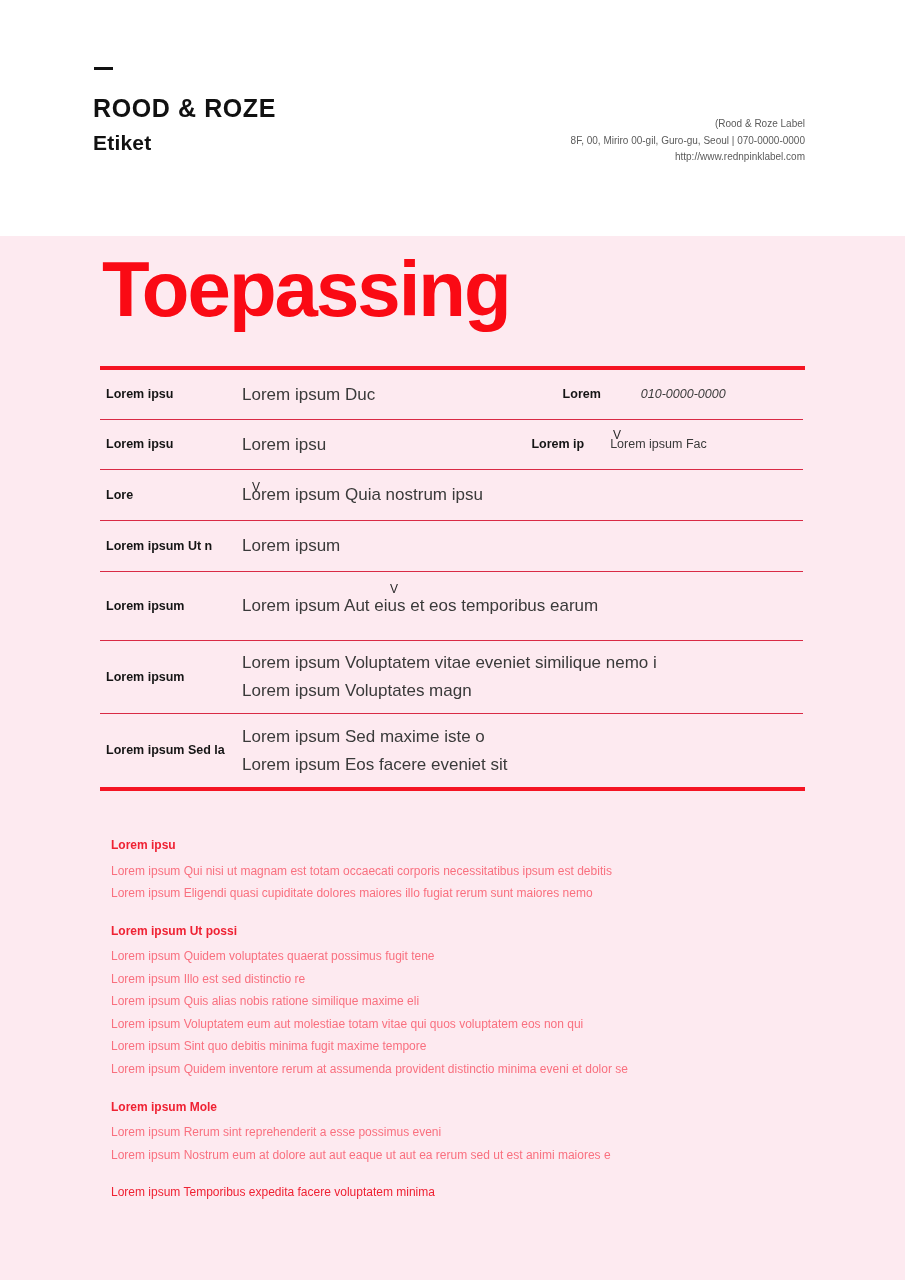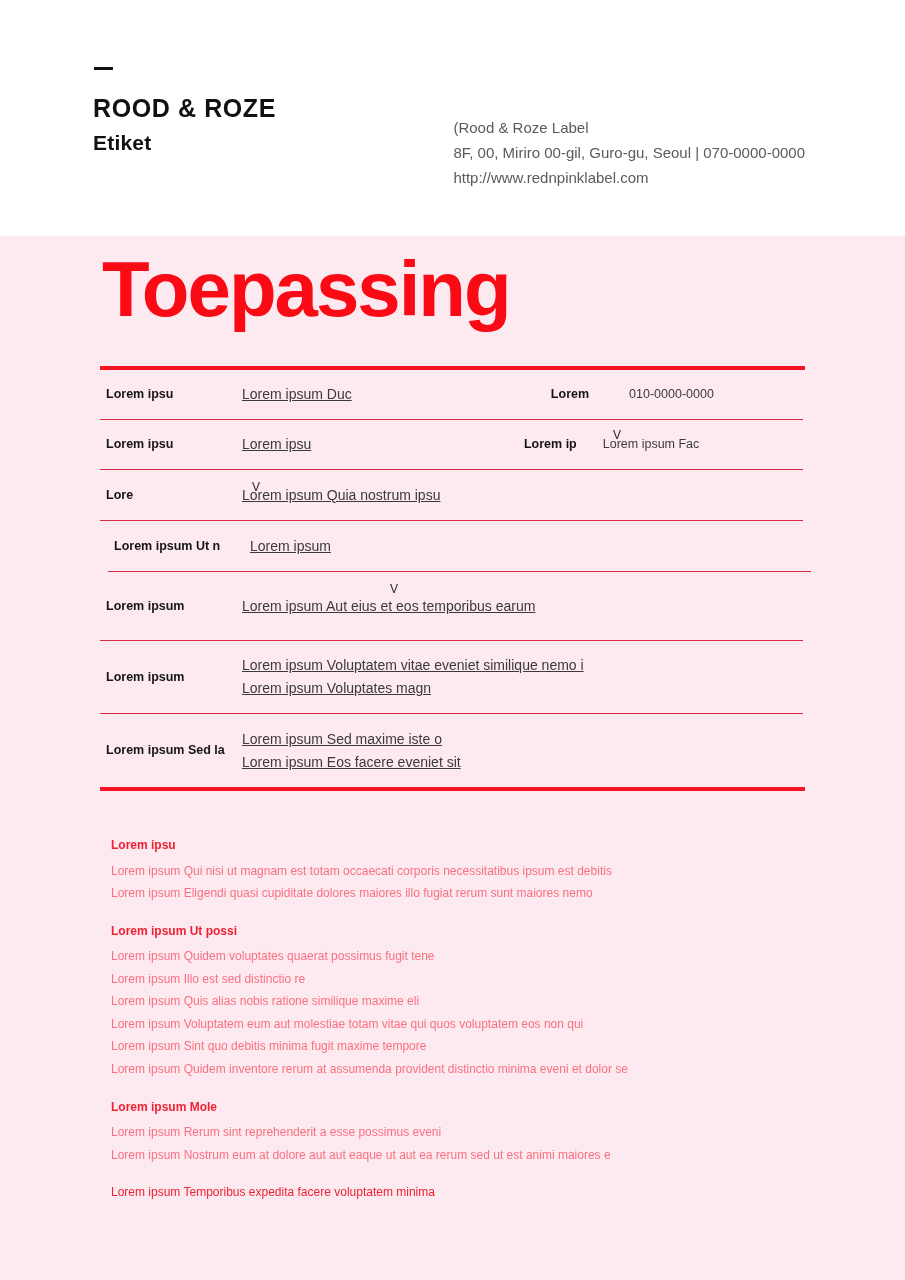--- a/index.html
+++ b/index.html
@@ -25,21 +25,21 @@
     font-size:25px; font-weight:bold; letter-spacing:0.6px;
     color:#111111; line-height:1.15;
   }
   .brand-sub {
     position:absolute; left:93px; top:131px;
     font-size:21px; font-weight:bold; letter-spacing:0.2px;
     color:#111111; line-height:1.15;
   }
   .contact {
     position:absolute; right:100px; top:116px;
-    color:#5b5b5b; font-size:15px; line-height:1.65;
+    text-align:right; color:#5b5b5b; font-size:10px; line-height:1.65;
   }
   .contact div { white-space:nowrap; }
 
   
   .title {
     position:absolute; left:102px; top:250px;
     font-size:78px; font-weight:bold; letter-spacing:-2px;
     color:#fa0a14; line-height:1;text-align:center;
   }
 
@@ -56,42 +56,41 @@
     border-bottom:1px solid #d92a45;
     width:703px;
   }
   .row.two-line { align-items:center; }
 
   .cell-label {
     font-size:12.5px; font-weight:bold; color:#151515;
     padding-left:6px; flex:0 0 142px; line-height:1.5;
   }
   .cell-value {
-    font-size:14px; color:#3a3a3a; line-height:1.62;
+    font-size:17px; color:#3a3a3a; line-height:1.62;
     flex:1 1 auto;
-    text-decoration:underline;
   }
   .cell-label2 {
     font-size:12.5px; font-weight:bold; color:#151515;
     flex:0 0 auto; line-height:1.5;
   }
   .cell-value2 {
     font-size:12.5px; color:#3a3a3a; line-height:1.5;
     flex:1 1 auto;
   }
   .r1 { height:50px; }
   .r2 { height:50px; }
   .r3 { height:51px;justify-content:flex-end; }
-  .r4 { height:51px;margin-left:8px; }
+  .r4 { height:51px; }
   .r5 { height:69px; }
   .r6 { height:73px; }
   .r7 { height:73px; }
 
   .r1 .cell-label2 { margin-left:110px; }
-  .r1 .cell-value2 { margin-left:40px; }
+  .r1 .cell-value2 { margin-left:40px;font-style:italic; }
   .r2 .cell-label2 { margin-left:109px; }
   .r2 .cell-value2 { margin-left:26px; }
 
   .stack { display:flex; flex-direction:column; justify-content:center; }
   .stack div { white-space:nowrap; }
 
   .ghost-v {
     position:absolute; color:#2a2a2a; font-size:12px;
     font-family:"Liberation Sans", sans-serif; pointer-events:none;
   }

